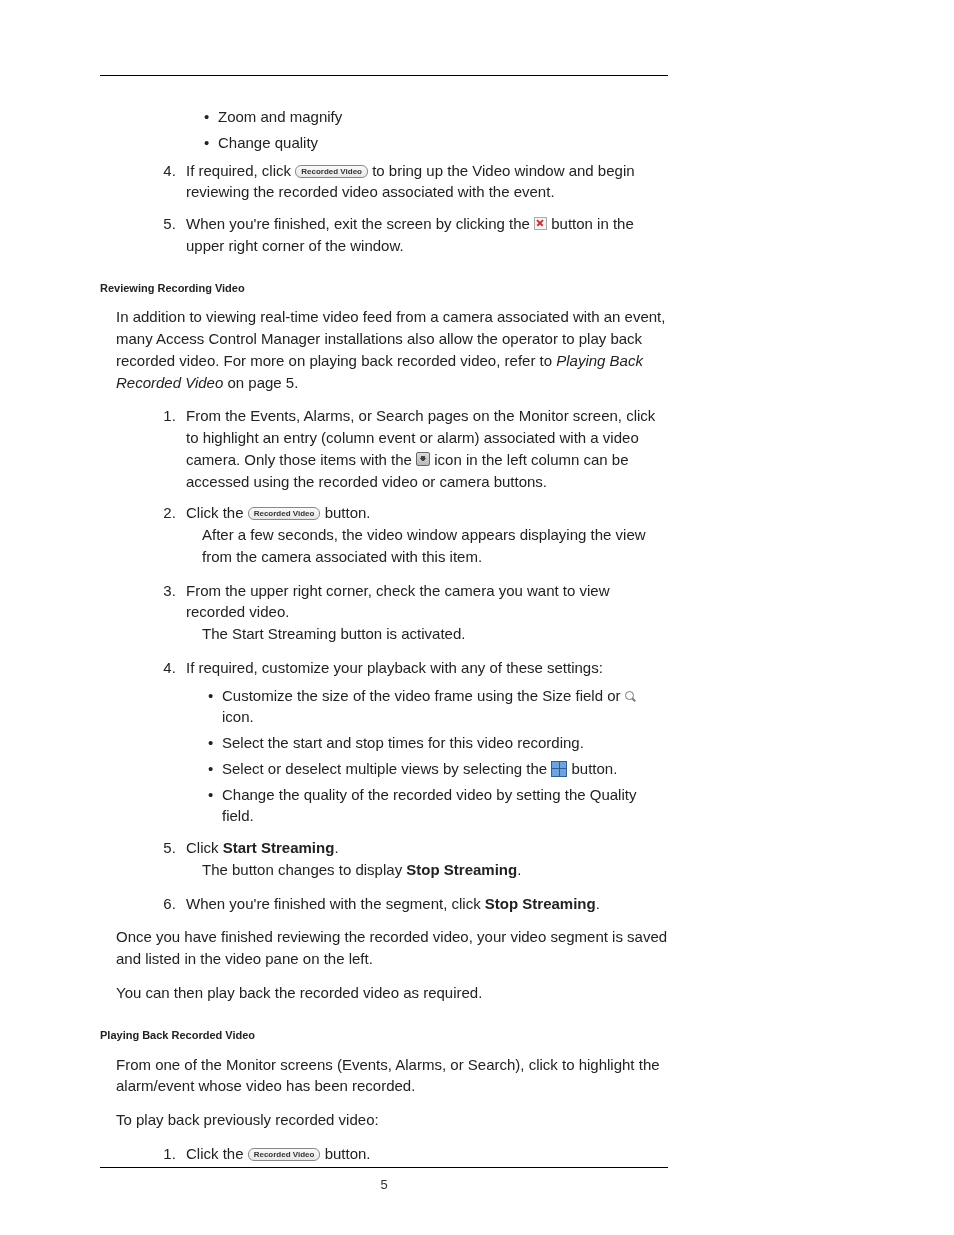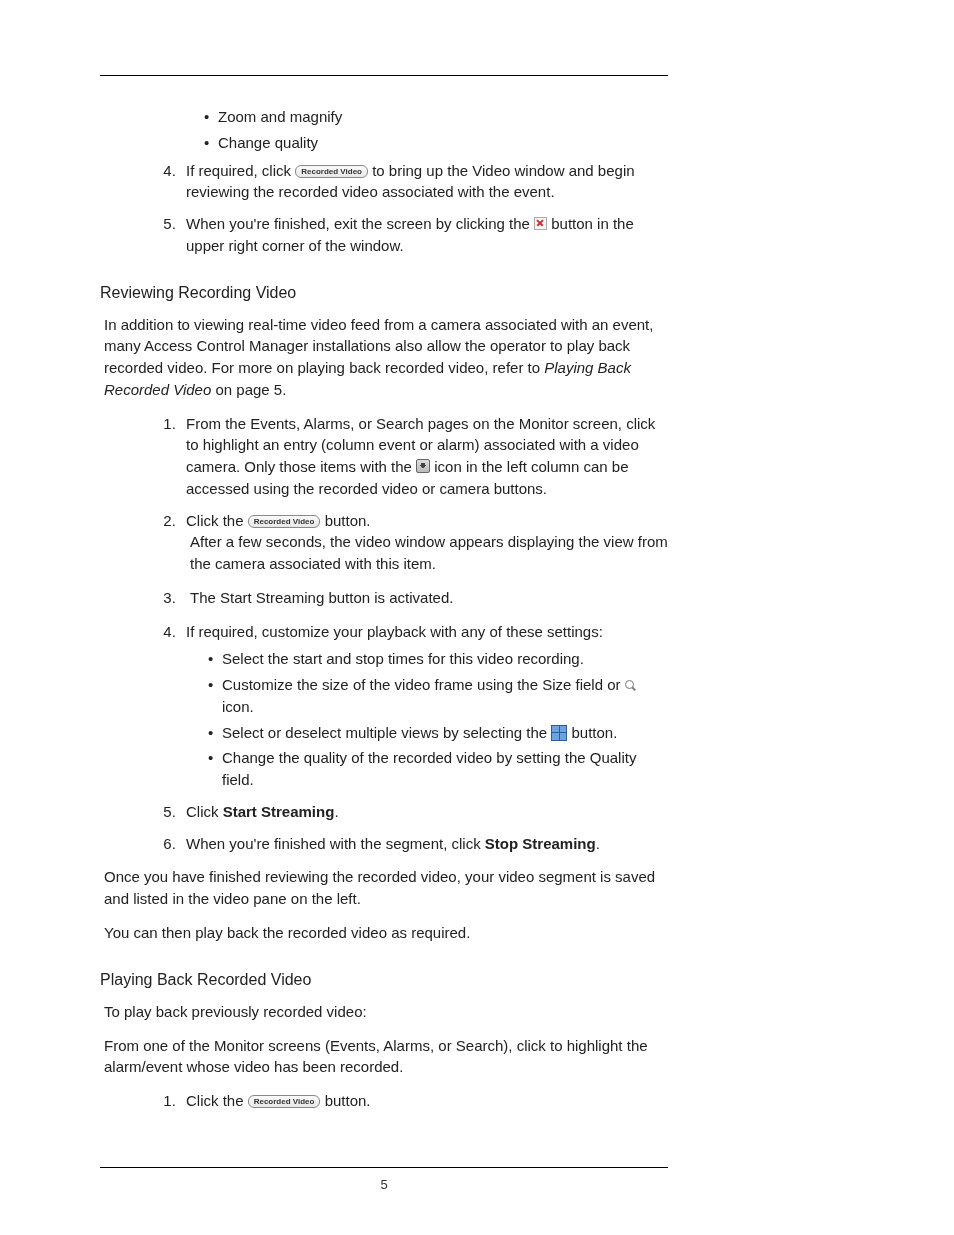--- a/index.html
+++ b/index.html
@@ -60,26 +60,26 @@
     margin-bottom: 4px;
   }
   ul.sub > li::before {
     content: "•";
     position: absolute;
     left: 0;
     top: 0;
     color: #222;
   }
   h3.sec {
-    font-size: 16px;
-    font-weight: normal;
+    font-size: 11px;
+    font-weight: bold;
     margin: 24px 0 10px 0;
   }
   p.body {
-    margin: 0 0 12px 4px;
+    margin: 0 0 12px 16px;
   }
   .btn-inline {
     display: inline-block;
     border: 1px solid #888;
     border-radius: 6px;
     background: linear-gradient(#fafafa,#e8e8e8);
     font-size: 8px;
     font-weight: bold;
     color: #333;
     padding: 2px 5px 1px 5px;
@@ -194,56 +194,61 @@
       <span class="cam-icon"></span>
       <span> icon in the left column can be accessed using the recorded video or camera buttons.</span>
     </li>
     <li>
       <span>Click the </span>
       <span class="btn-inline">Recorded Video</span>
       <span> button.</span>
       <p class="body step-text">After a few seconds, the video window appears displaying the view from the camera associated with this item.</p>
     </li>
     <li>
+      <span>From the upper right corner, check the camera you want to view recorded video.</span>
       <p class="body step-text">The Start Streaming button is activated.</p>
     </li>
     <li>
       <span>If required, customize your playback with any of these settings:</span>
       <ul class="sub">
-        <li>Select the start and stop times for this video recording.</li>
         <li>
           <span>Customize the size of the video frame using the Size field or </span>
           <span class="mag-icon"></span>
           <span> icon.</span>
         </li>
+        <li>Select the start and stop times for this video recording.</li>
         <li>
           <span>Select or deselect multiple views by selecting the </span>
           <span class="views-icon"></span>
           <span> button.</span>
         </li>
         <li>Change the quality of the recorded video by setting the Quality field.</li>
       </ul>
     </li>
     <li>
       <span>Click </span>
       <span class="bold">Start Streaming</span><span>.</span>
+      <p class="body step-text">
+        <span>The button changes to display </span>
+        <span class="bold">Stop Streaming</span><span>.</span>
+      </p>
     </li>
     <li>
       <span>When you're finished with the segment, click </span>
       <span class="bold">Stop Streaming</span><span>.</span>
     </li>
   </ol>
 
   <p class="body">Once you have finished reviewing the recorded video, your video segment is saved and listed in the video pane on the left.</p>
   <p class="body">You can then play back the recorded video as required.</p>
 
   <h3 class="sec">Playing Back Recorded Video</h3>
 
+  <p class="body">From one of the Monitor screens (Events, Alarms, or Search), click to highlight the alarm/event whose video has been recorded.</p>
   <p class="body">To play back previously recorded video:</p>
-  <p class="body">From one of the Monitor screens (Events, Alarms, or Search), click to highlight the alarm/event whose video has been recorded.</p>
 
   <ol class="main3">
     <li>
       <span>Click the </span>
       <span class="btn-inline">Recorded Video</span>
       <span> button.</span>
     </li>
   </ol>
 
   <hr class="hr-bot">

